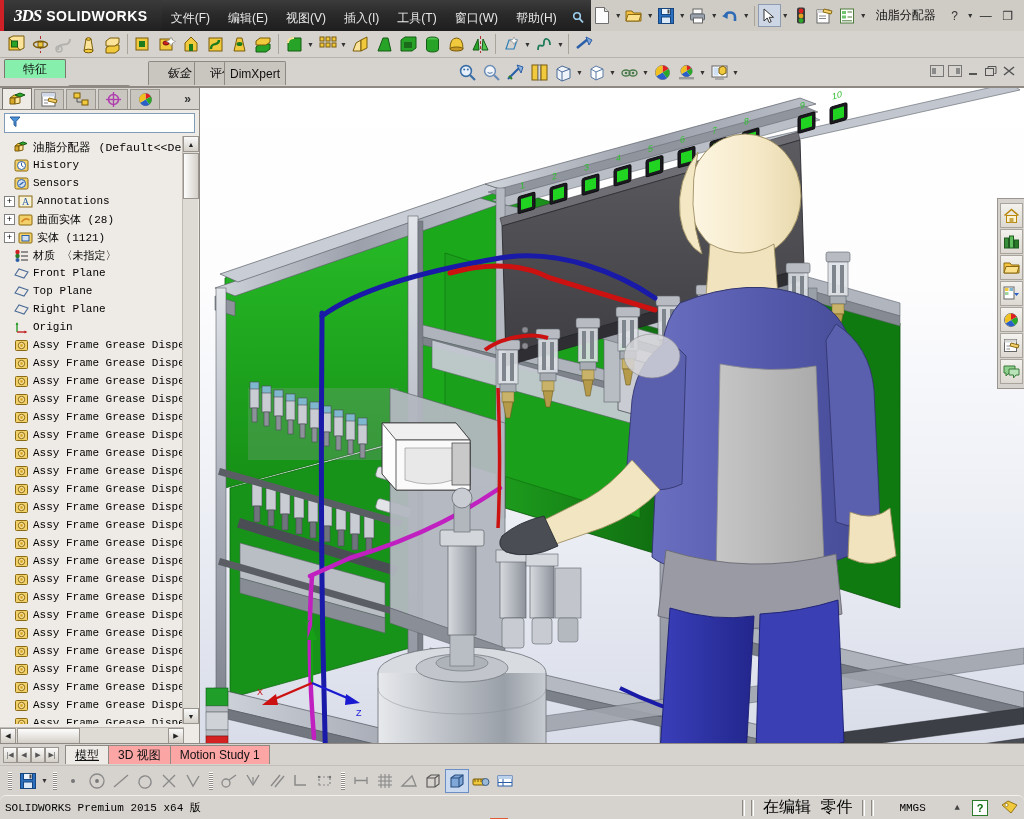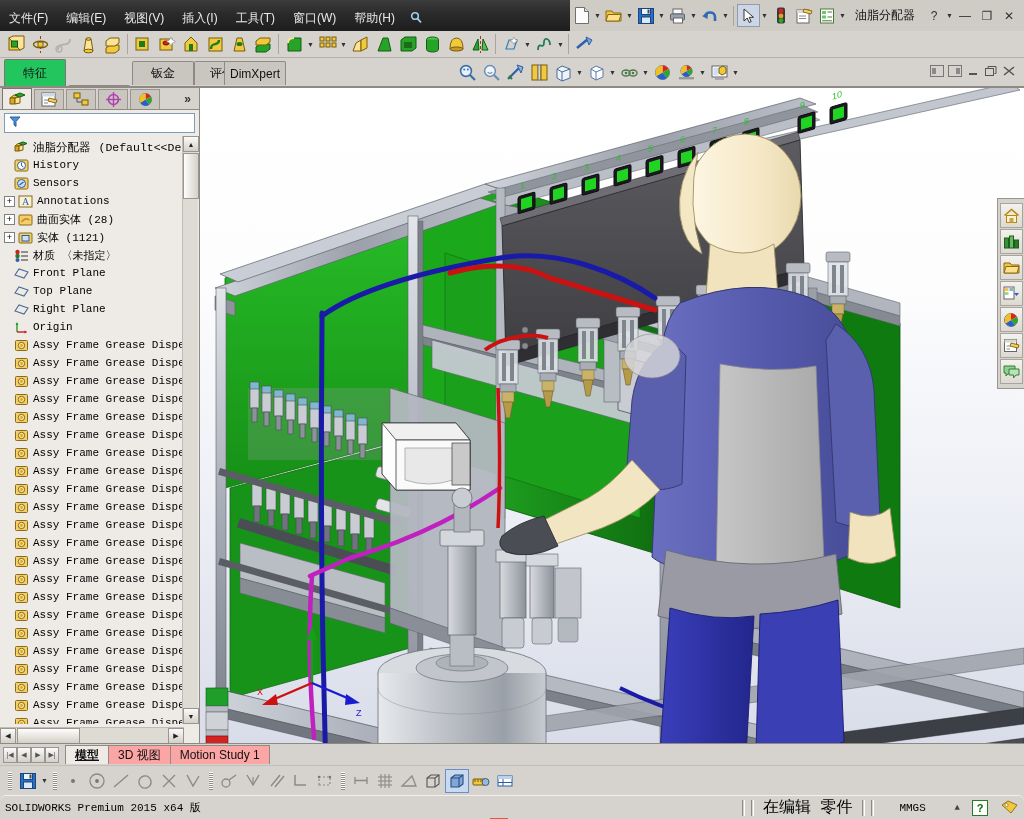--- a/index.html
+++ b/index.html
@@ -47,21 +47,21 @@
   }
   .ticon { width:24px;height:24px;display:flex;align-items:center;justify-content:center;
     cursor:default;border:1px solid transparent;}
   .tgrp-sep{width:1px;height:20px;background:#a9a49c;margin:0 3px;}
 
   
   #cmdtabs { position:absolute;left:0;top:58px;width:1024px;height:30px;background:#d6d3ce;}
   .ctab { position:absolute; top:3px; height:24px; display:flex;align-items:center;justify-content:center;
     font-size:12px; color:#111; background:#c9c5bf; border:1px solid #8e8a83; border-bottom:none;
     border-radius:2px 2px 0 0; cursor:default; }
-  .ctab.active { background:#22c55e; top:1px; height:27px; font-weight:normal; border-color:#7a766f; z-index:3;}
+  .ctab.active { background:#86efac; top:1px; height:19px; font-weight:normal; border-color:#7a766f; z-index:3;}
   #cmdtab-underline{position:absolute;left:0;top:86px;width:1024px;height:2px;background:#8e8a83;}
 
   
   #viewtools { position:absolute; top:2px; left:455px; display:flex; align-items:center; }
   #winctl { position:absolute; top:4px; right:6px; display:flex; align-items:center; }
   .wctl{width:18px;height:18px;display:flex;align-items:center;justify-content:center;
     font-size:10px;color:#555;cursor:default;}
 
   
   #leftpanel { position:absolute; left:0; top:88px; width:200px; height:655px;
@@ -112,21 +112,21 @@
   .tpbtn{width:23px;height:25px;margin:1px auto;display:flex;align-items:center;justify-content:center;
     border:1px solid #a9a49c;background:linear-gradient(#f4f2ee,#ddd9d2);cursor:default;}
 
   
   #bottomtabs{position:absolute;left:0;top:743px;width:1024px;height:22px;background:#d6d3ce;
     border-top:1px solid #8e8a83;display:flex;align-items:center;padding-left:3px;}
   .navarrow{width:14px;height:16px;border:1px solid #9a968f;background:linear-gradient(#fafafa,#d4d0c8);
     display:flex;align-items:center;justify-content:center;font-size:7px;color:#555;cursor:default;}
   .btab{height:19px;display:flex;align-items:center;padding:0 9px;font-size:12px;color:#111;
     border:1px solid #8e8a83;border-bottom:none;background:#fca5a5;margin-right:-1px;cursor:default;}
-  .btab.active{background:#eeebe6;font-weight:bold;text-decoration:underline;}
+  .btab.active{background:#eeebe6;font-weight:normal;text-decoration:underline;}
 
   
   #snapbar{position:absolute;left:0;top:765px;width:1024px;height:30px;background:#d6d3ce;
     border-top:1px solid #c3bfb8;display:flex;align-items:center;padding-left:4px;}
   .sicon{width:24px;height:24px;display:flex;align-items:center;justify-content:center;cursor:default;
     border:1px solid transparent;}
   .sicon.pressed{border:1px solid #6b8fc4;background:#c8d9f0;}
   .grip{width:4px;height:18px;
     background-image:repeating-linear-gradient(to bottom,#fff 0 1px,#908c85 1px 2px);margin:0 4px;}
 
@@ -137,20 +137,24 @@
     padding-left:5px;flex:1;}
   .stsep{width:3px;height:16px;border-left:1px solid #8e8a83;border-right:1px solid #fff;margin:0 3px;}
   .stcell{font-size:16px;color:#000;padding:0 6px;font-family:"Liberation Mono",monospace;}
   #status-unit{font-family:"Liberation Mono",monospace;font-size:11px;width:72px;text-align:center;}
   .redmark{position:absolute;left:490px;top:22px;width:18px;height:2px;background:#e05a33;}
 </style>
 </head>
 <body>
 
 <div id="titlebar">
+  <div id="sw-logo">
+    <span class="ds">3DS</span>
+    <span class="name">SOLIDWORKS</span>
+  </div>
   <div class="menubar">
     <div class="menuitem">文件(F)</div>
     <div class="menuitem">编辑(E)</div>
     <div class="menuitem">视图(V)</div>
     <div class="menuitem">插入(I)</div>
     <div class="menuitem">工具(T)</div>
     <div class="menuitem">窗口(W)</div>
     <div class="menuitem">帮助(H)</div>
     <div class="menuitem" style="padding:4px 6px;">
       <svg width="13" height="13" viewBox="0 0 13 13">
@@ -391,21 +395,21 @@
     <svg width="19" height="19" viewBox="0 0 19 19">
         <path d="M2 13 L13 4" stroke="#2a5fa8" stroke-width="2.4"></path>
         <path d="M11 2 L17 5 L14 10 Z" fill="#7fa6d8" stroke="#2a5fa8"></path>
       </svg>
   </div>
 </div>
 
 <div id="cmdtabs">
   <div class="ctab active" style="left:4px;width:62px;">特征</div>
   <div class="ctab" style="left:68px;width:62px;margin-top:24px;">草图</div>
-  <div class="ctab" style="left:132px;width:62px;">钣金</div>
+  <div class="ctab" style="left:148px;width:62px;font-style:italic;">钣金</div>
   <div class="ctab" style="left:194px;width:56px;">评估</div>
   <div class="ctab" style="left:224px;width:62px;">DimXpert</div>
 
   <div id="viewtools">
     <div class="ticon">
       <svg width="19" height="19" viewBox="0 0 19 19">
           <circle cx="8" cy="8" r="5.4" fill="#e8f1fb" stroke="#3a6ea5" stroke-width="1.6"></circle>
           <line x1="12" y1="12" x2="17" y2="17" stroke="#3a6ea5" stroke-width="2.2"></line>
           <circle cx="6.2" cy="6.4" r="1" fill="#3a6ea5"></circle>
           <circle cx="9.8" cy="6.4" r="1" fill="#3a6ea5"></circle>

